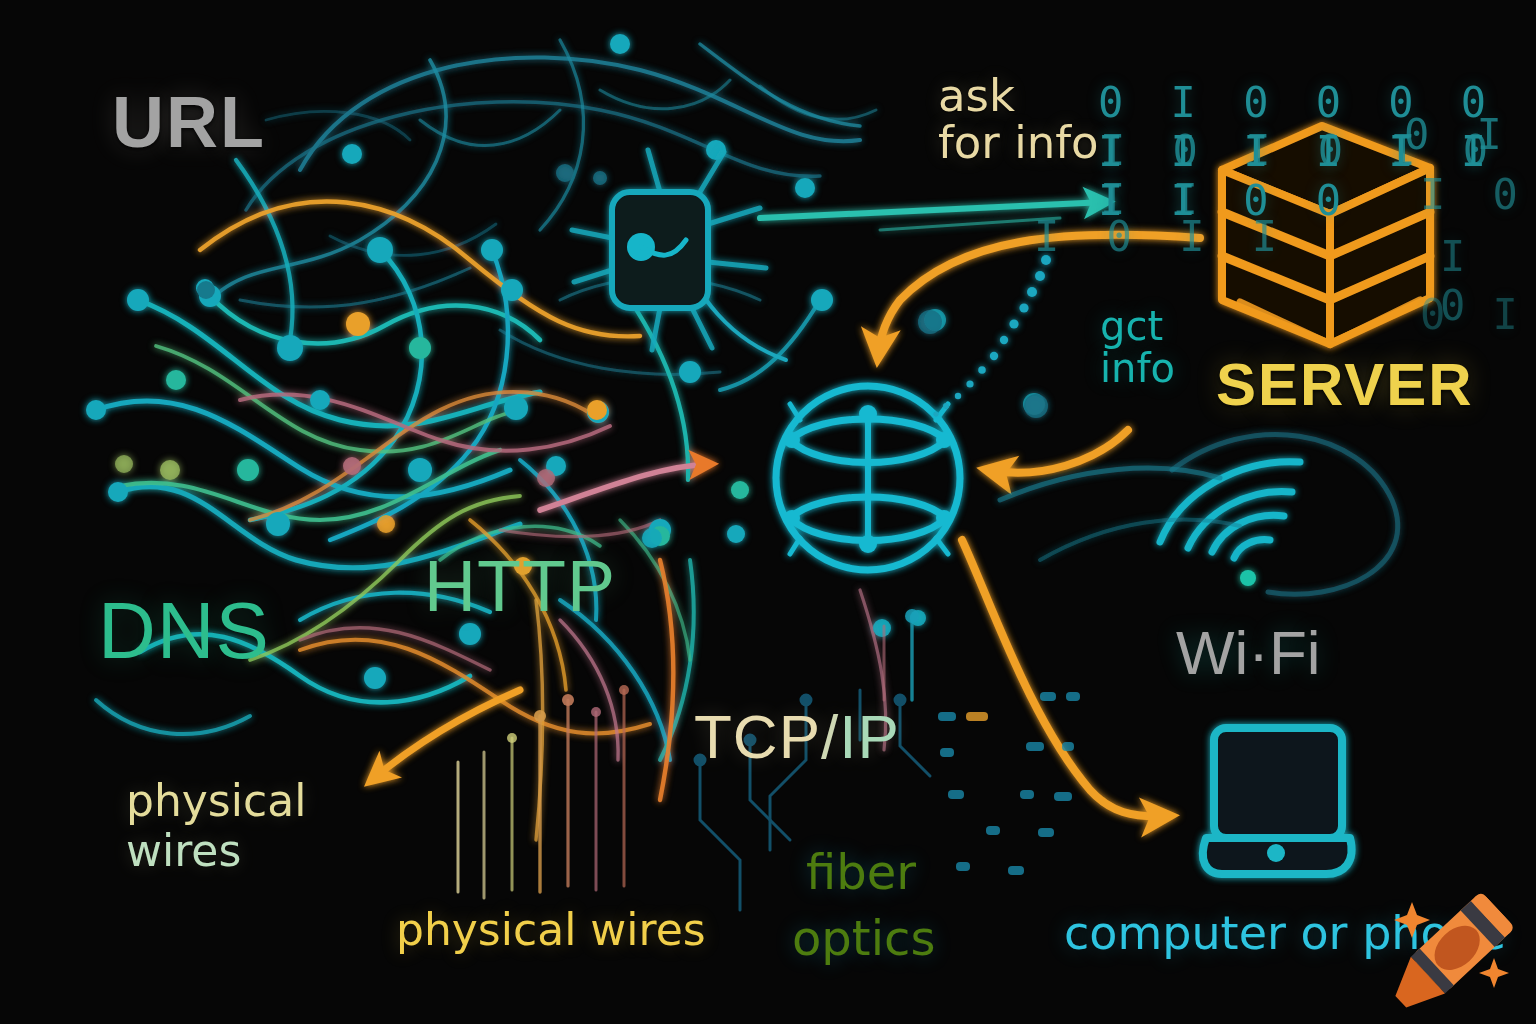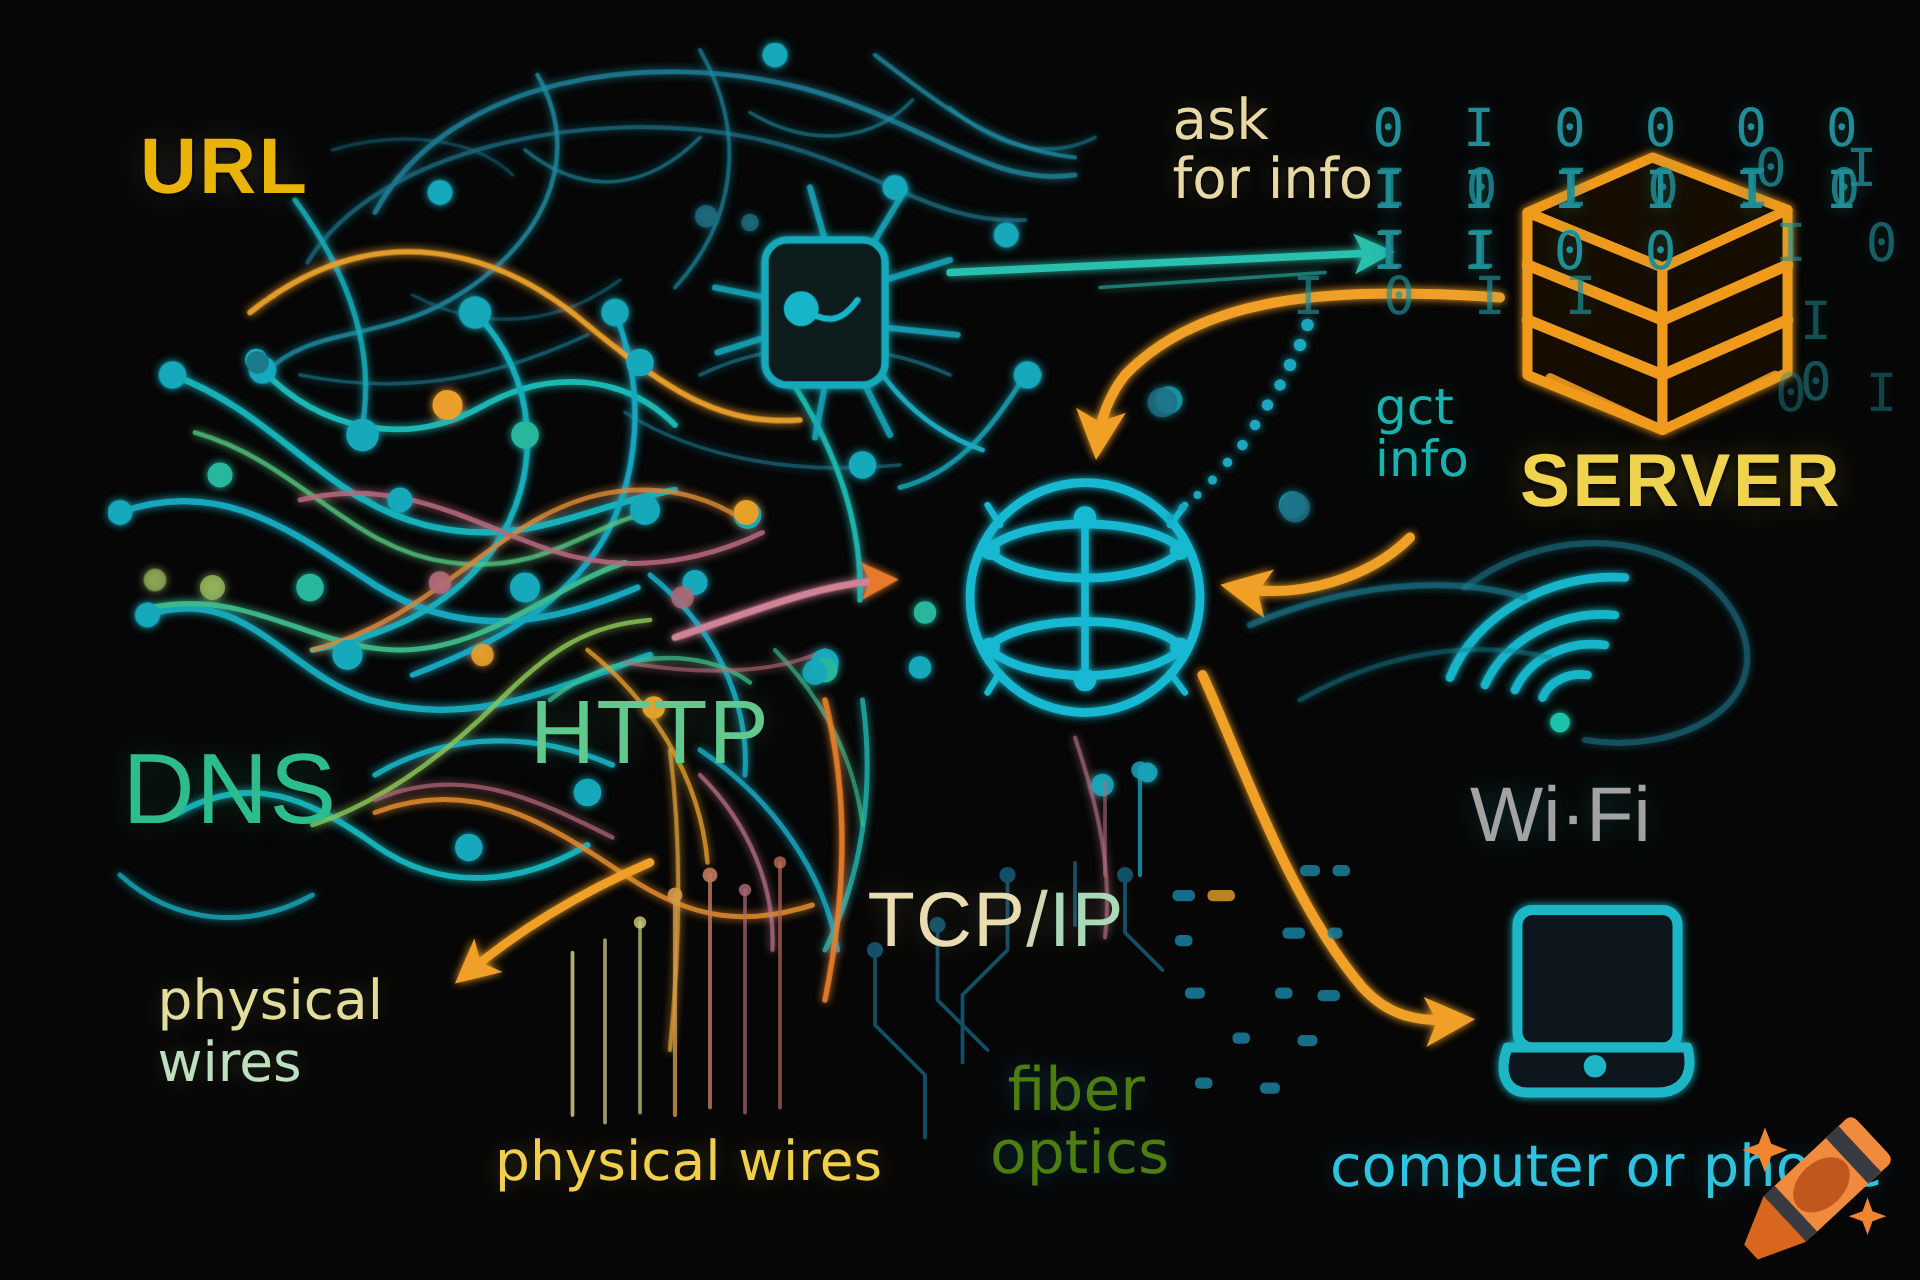--- a/index.html
+++ b/index.html
@@ -27,25 +27,24 @@
     position: absolute;
     white-space: nowrap;
     line-height: 1.0;
     user-select: none;
   }
   .lbl.two-line { line-height: 1.05; white-space: normal; }
 
   
   .l-url {
     left: 112px; top: 86px;
-    font-size: 63px; font-weight: 700; letter-spacing: 2px;
-    color: #eab308;
+    font-size: 72px; font-weight: 700; letter-spacing: 2px;
+    color: #a3a3a3;
     font-family: "Liberation Sans", sans-serif;
     text-shadow: 0 2px 4px rgba(0,0,0,.8), 0 0 26px rgba(236,230,216,.18);
-    margin-top: 16px;
   }
   .l-ask {
     left: 938px; top: 72px;
     font-size: 45px; font-weight: 400;
     color: #e8d9a4;
     font-family: "DejaVu Sans", sans-serif;
     text-shadow: 0 1px 3px rgba(0,0,0,.9), 0 0 18px rgba(232,217,164,.22);
   }
   .l-server {
     left: 1216px; top: 355px;
@@ -102,21 +101,21 @@
     text-shadow: 0 0 18px rgba(241,207,74,.25);
   }
   .l-fiber {
     left: 806px; top: 847px;
     font-size: 48px; font-weight: 400;
     color: #4d7c0f;
     font-family: "DejaVu Sans", sans-serif;
     text-shadow: 0 0 20px rgba(34,183,232,.3);
   }
   .l-fiber span { display: block; }
-  .l-fiber .ln2 { margin-top: 0; margin-left: -14px; }
+  .l-fiber .ln2 { margin-top: 16px; margin-left: -14px; }
 
   .l-wifi {
     left: 1176px; top: 622px;
     font-size: 62px; font-weight: 400;
     color: #a3a3a3;
     font-family: "Liberation Sans", sans-serif;
     text-shadow: 0 0 22px rgba(31,189,176,.3);
   }
   .l-computer {
     left: 1064px; top: 910px;

